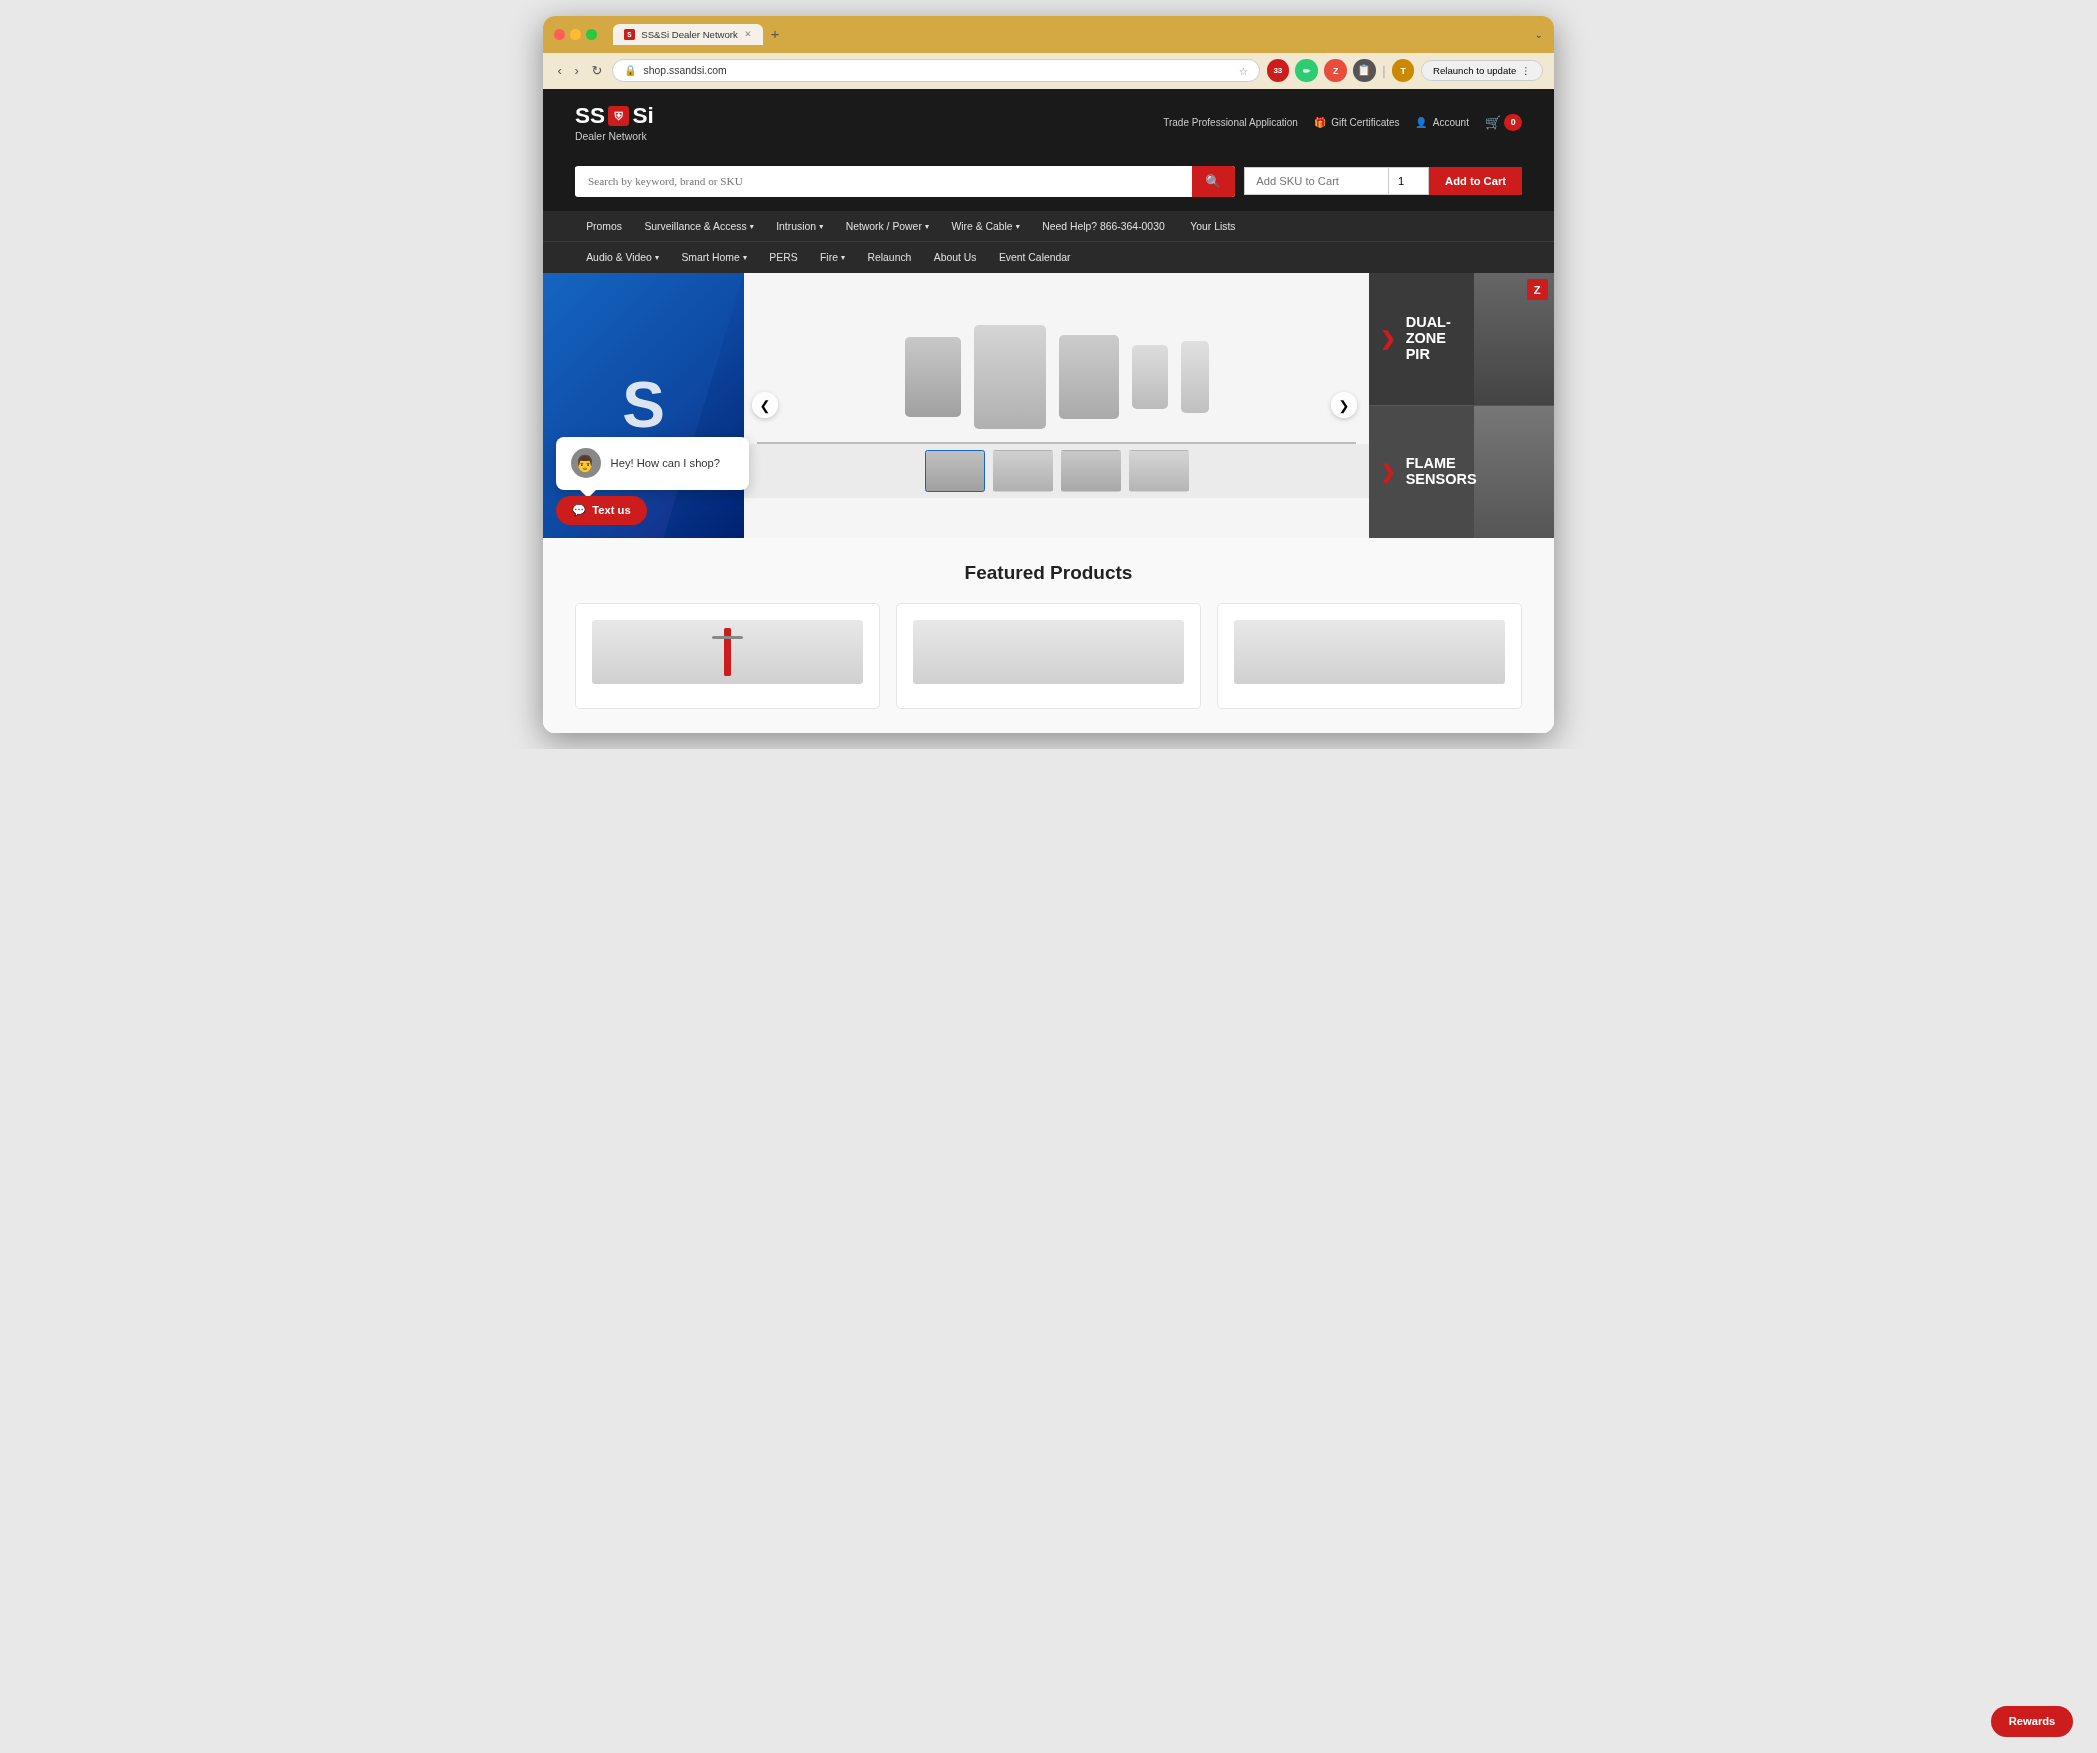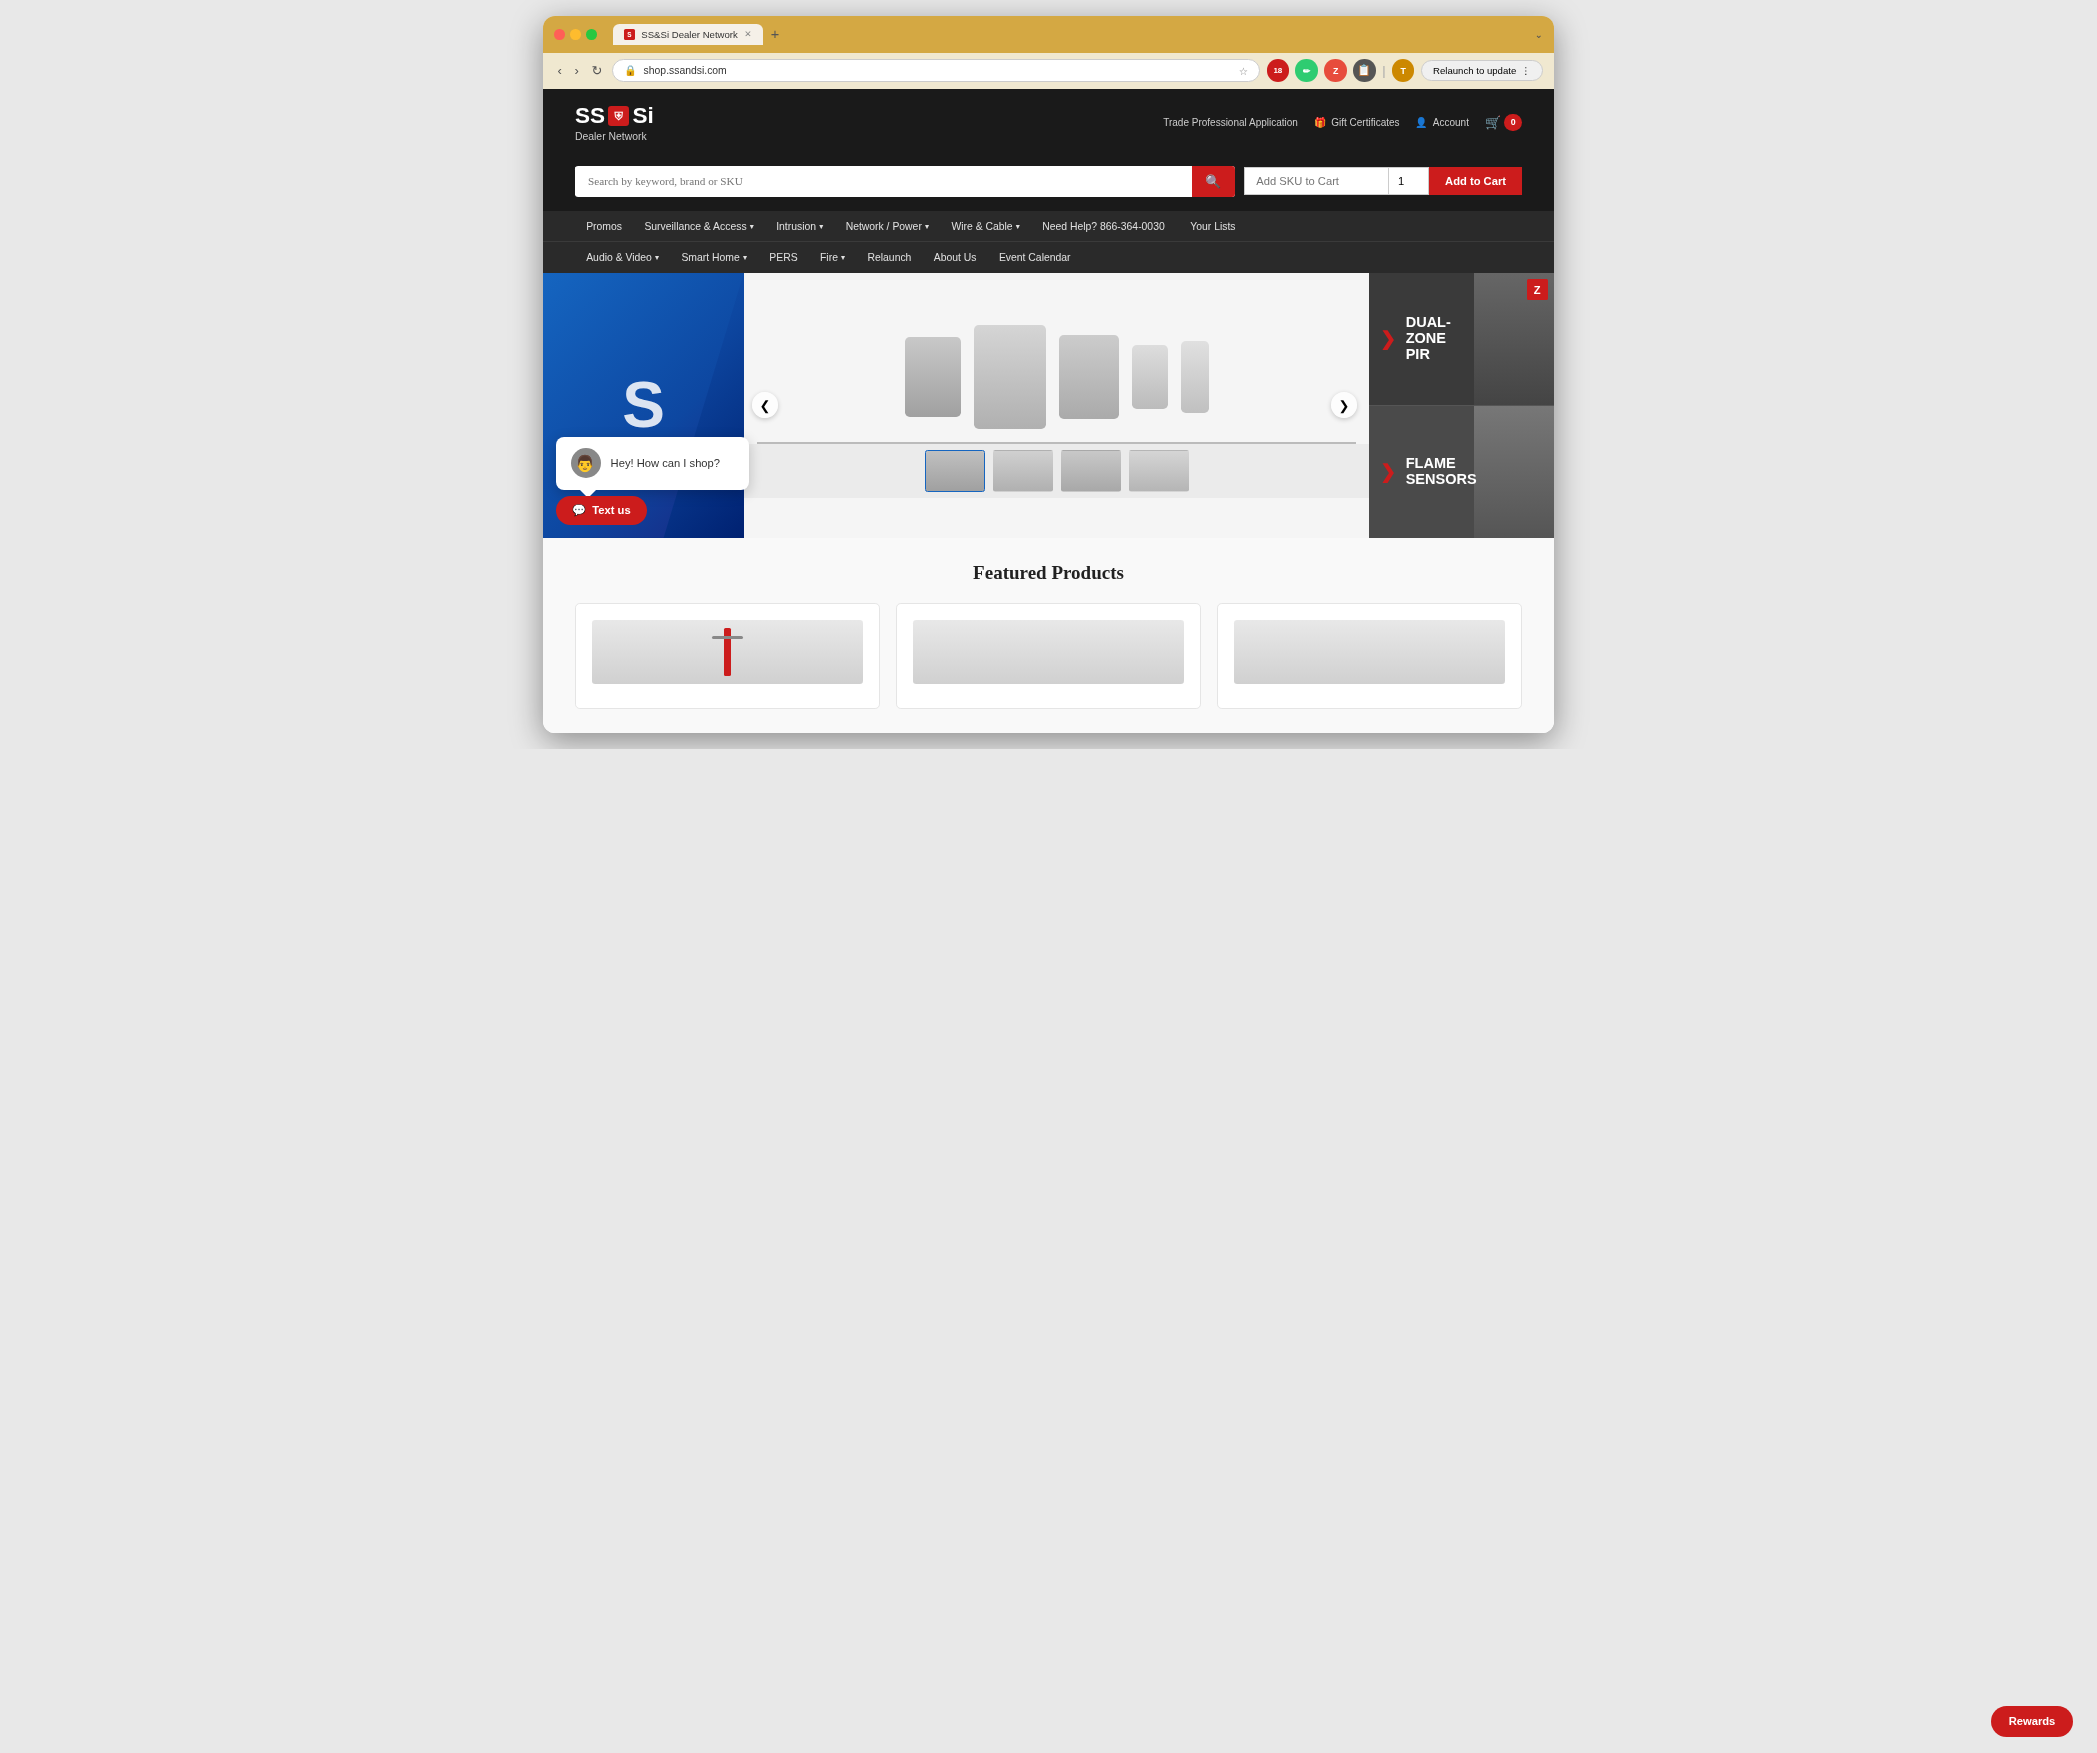--- a/index.html
+++ b/index.html
@@ -470,21 +470,20 @@
       display: flex;
       align-items: center;
       gap: 6.4px;
       z-index: 30;
     }
 
     
     .featured-section {
       padding: 24px 32px;
       background: #f9f9f9;
-      font-family: Liberation Serif, serif;
     }
     .featured-title {
       text-align: center;
       font-size: 19px;
       font-weight: bold;
       color: #222;
       margin-bottom: 19px;
     }
     .products-grid {
       display: grid;
@@ -589,21 +588,21 @@
     <button class="nav-btn">‹</button>
     <button class="nav-btn">›</button>
     <button class="nav-btn">↻</button>
     <div class="url-bar">
       <span style="color:#888;font-size:10.4px;">🔒</span>
       <span class="url-text">shop.ssandsi.com</span>
       <span class="url-star">☆</span>
     </div>
     <div class="toolbar-extensions">
       <div class="ext-btn ext-badge">
-        <span>18</span>
+        <span>33</span>
       </div>
       <div class="ext-btn ext-green">✏</div>
       <div class="ext-btn ext-red">Z</div>
       <div class="ext-btn" style="background:#555;color:white;font-size:11.2px;">📋</div>
       <span style="color:#aaa;font-size:13px;">|</span>
       <div class="ext-btn ext-avatar">
         <span>T</span>
       </div>
       <button class="relaunch-btn">
         <span>Relaunch to update</span>

